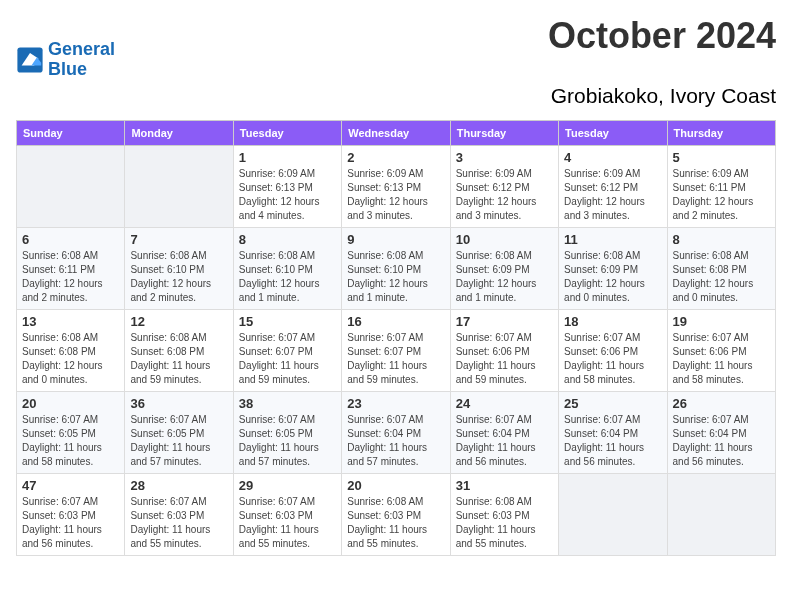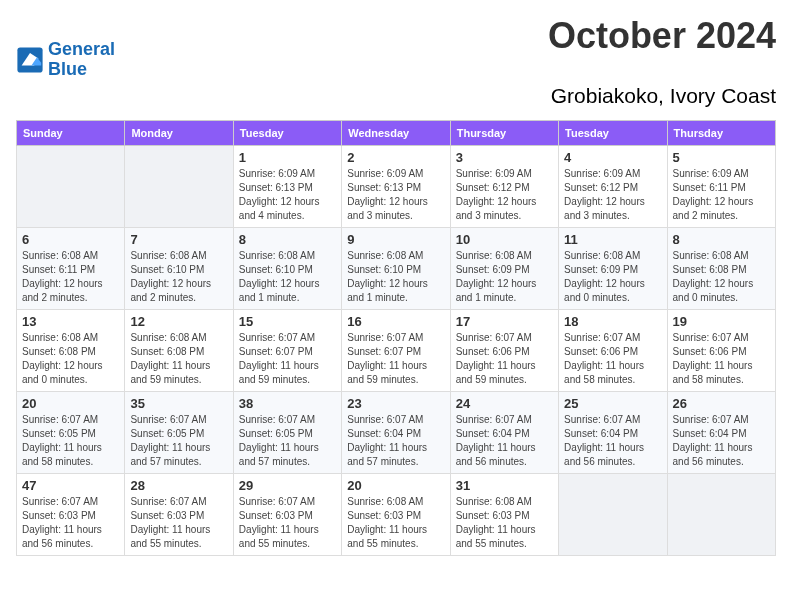--- a/index.html
+++ b/index.html
@@ -245,21 +245,21 @@
         </td>
       </tr>
       <tr>
         <td>
           <div class="day-num">20</div>
           <div class="day-info" style="white-space: pre-line;">Sunrise: 6:07 AM
 Sunset: 6:05 PM
 Daylight: 11 hours and 58 minutes.</div>
         </td>
         <td>
-          <div class="day-num">35</div>
+          <div class="day-num">36</div>
           <div class="day-info" style="white-space: pre-line;">Sunrise: 6:07 AM
 Sunset: 6:05 PM
 Daylight: 11 hours and 57 minutes.</div>
         </td>
         <td>
           <div class="day-num">38</div>
           <div class="day-info" style="white-space: pre-line;">Sunrise: 6:07 AM
 Sunset: 6:05 PM
 Daylight: 11 hours and 57 minutes.</div>
         </td>

